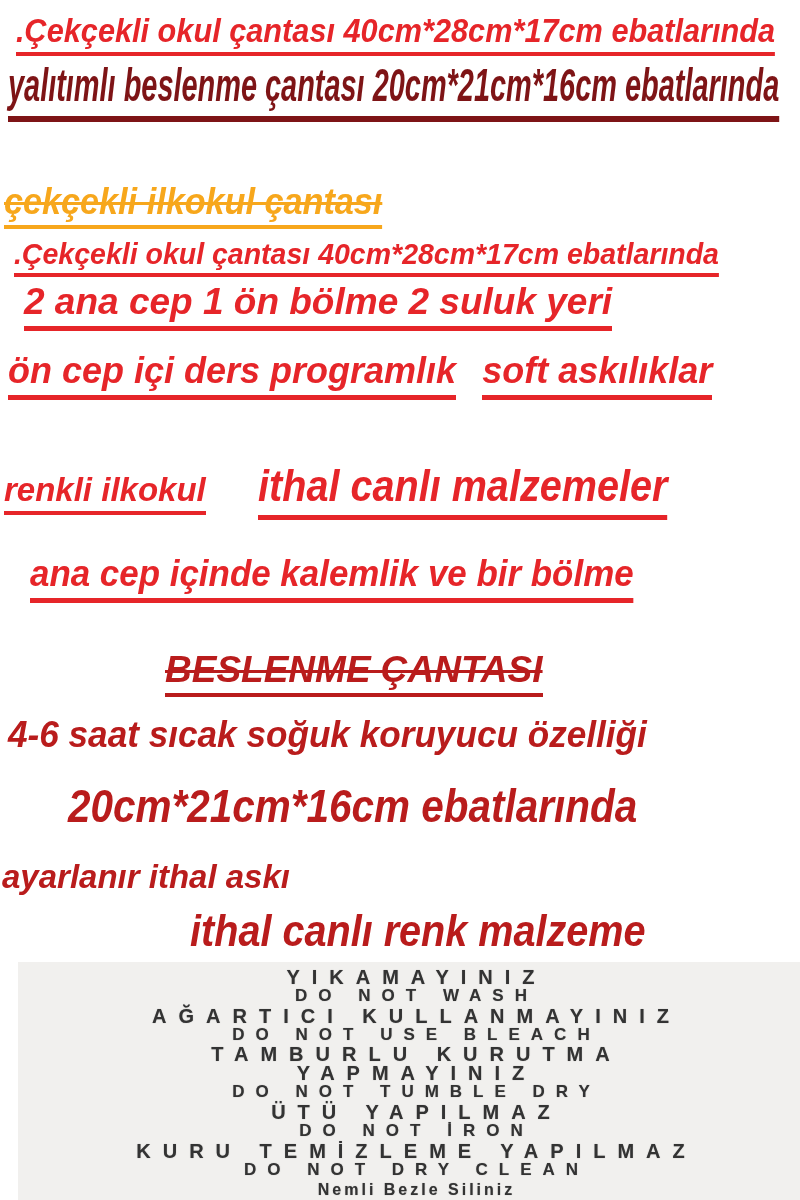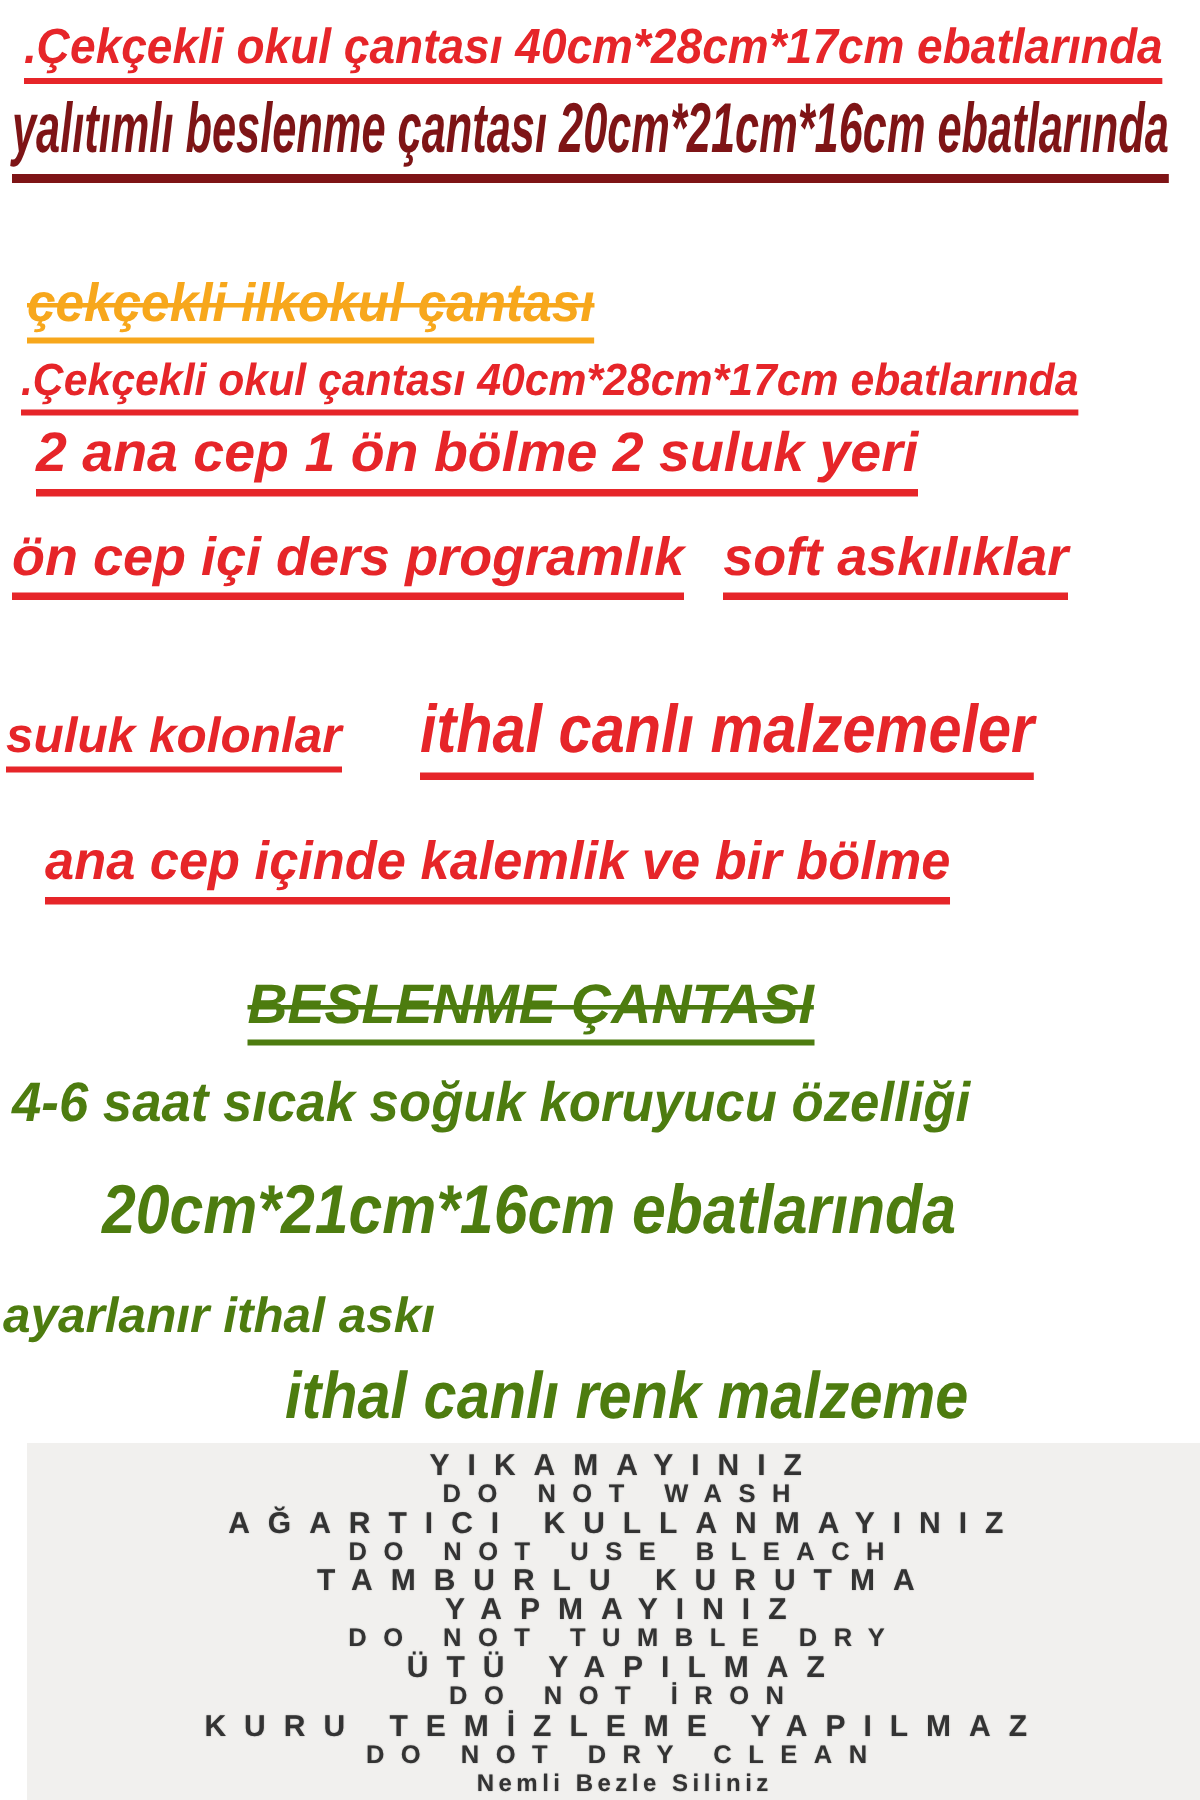--- a/index.html
+++ b/index.html
@@ -4,22 +4,22 @@
 <style>
   html,body{margin:0;padding:0;background:#fff;}
   #canvas{
     position:relative;width:800px;height:1200px;background:#ffffff;
     overflow:hidden;font-family:"Liberation Sans",sans-serif;
   }
   .line{position:absolute;white-space:nowrap;font-weight:bold;font-style:italic;}
   .seg{display:inline-block;transform-origin:0 70%;}
   .red{color:#e62529;}
   .maroon{color:#7e1416;}
-  .orange{color:#f7a71c;margin-left:14px;}
-  .blue{color:#4d7c0f;}
+  .orange{color:#f7a71c;}
+  .blue{color:#b91c1c;}
   .u4{border-bottom:4px solid currentColor;padding-bottom:2px;}
   .u5{border-bottom:5px solid currentColor;padding-bottom:3px;}
   .u6{border-bottom:6px solid currentColor;padding-bottom:4px;}
   .strike{text-decoration:line-through;text-decoration-thickness:3px;}
 
   
   #l1 {top:12px;  left:16px; font-size:33px;}
   #l1 .seg{transform:scaleX(.93);}
   #l2 {top:57px;  left:8px;  font-size:47px;}
   #l2 .seg{transform:scaleX(.615);}
@@ -82,21 +82,21 @@
   <div class="line red" id="l5">
     <span class="seg u5">2 ana cep 1 ön bölme 2 suluk yeri</span>
   </div>
 
   <div class="line red" id="l6">
     <span class="seg u5">ön cep içi ders programlık</span><span class="seg seg2 u5">soft askılıklar</span>
   </div>
 
 
   <div class="line red" id="l8">
-    <span class="seg u4">suluk kolonlar</span><span class="seg seg2 u5">ithal canlı malzemeler</span>
+    <span class="seg u4">renkli ilkokul</span><span class="seg seg2 u5">ithal canlı malzemeler</span>
   </div>
 
   <div class="line red" id="l9">
     <span class="seg u5">ana cep içinde kalemlik ve bir bölme</span>
   </div>
 
   <div class="line blue" id="l10">
     <span class="seg u4 strike">BESLENME ÇANTASI</span>
   </div>
 

